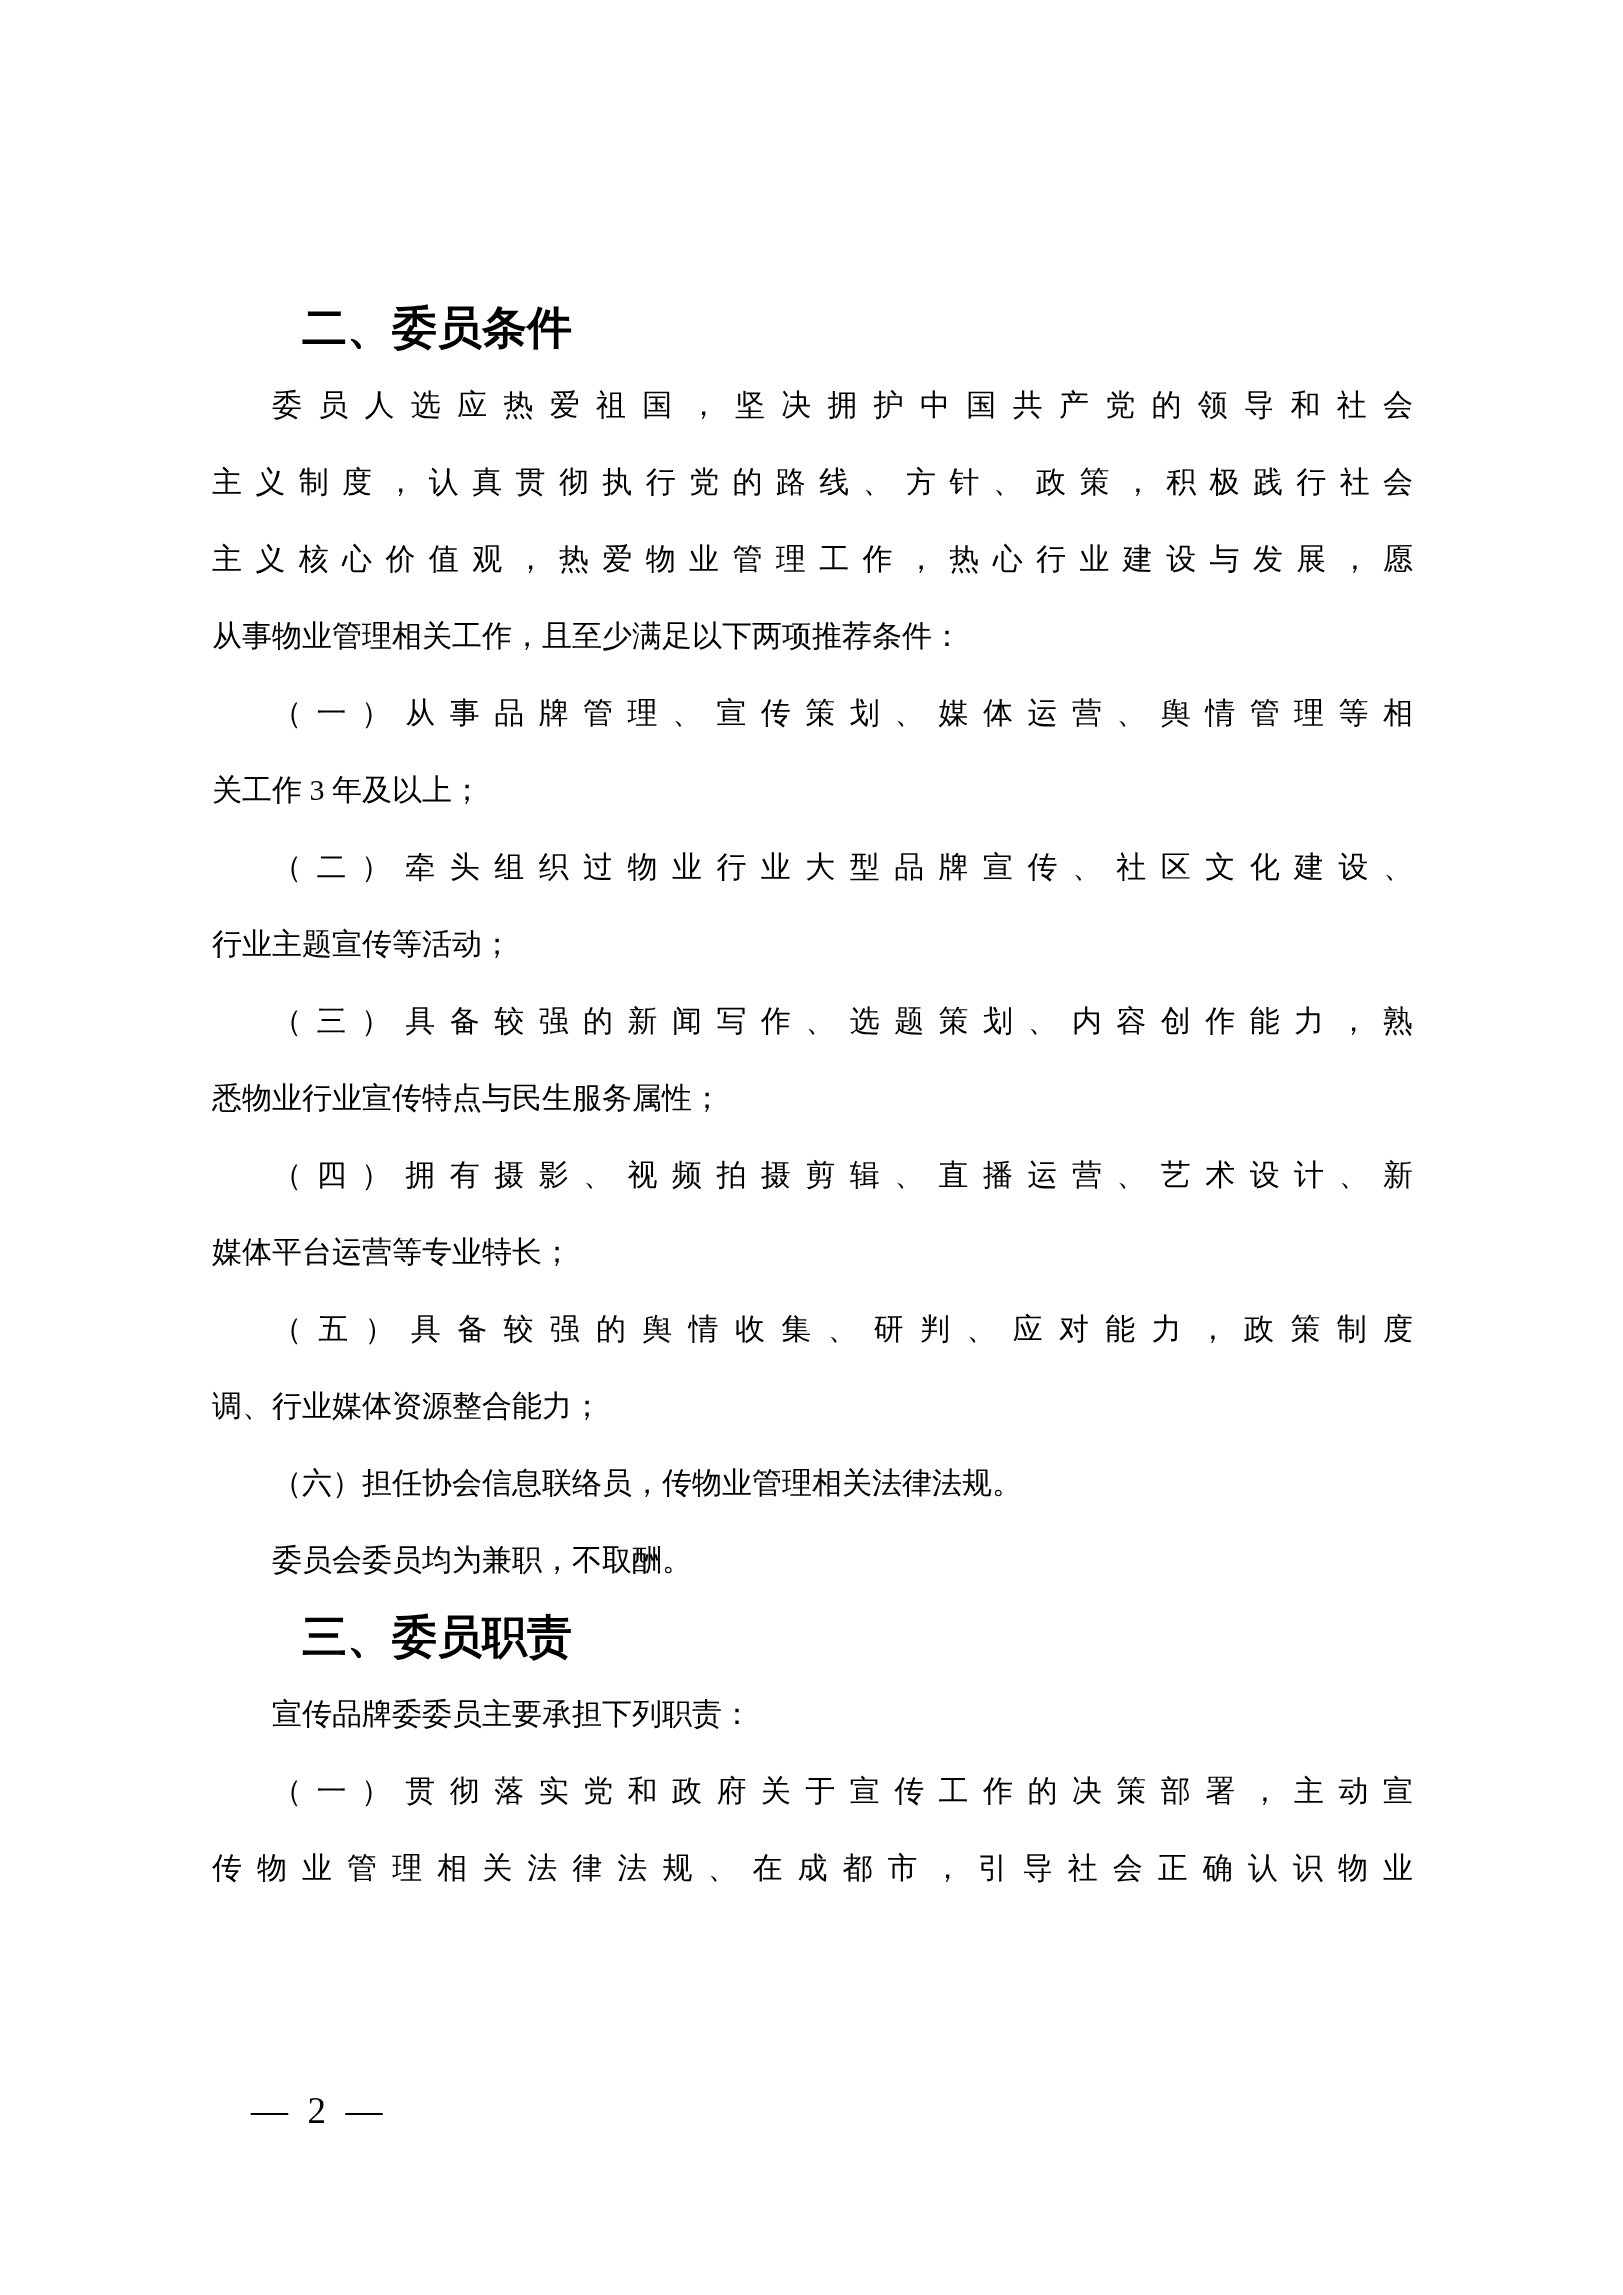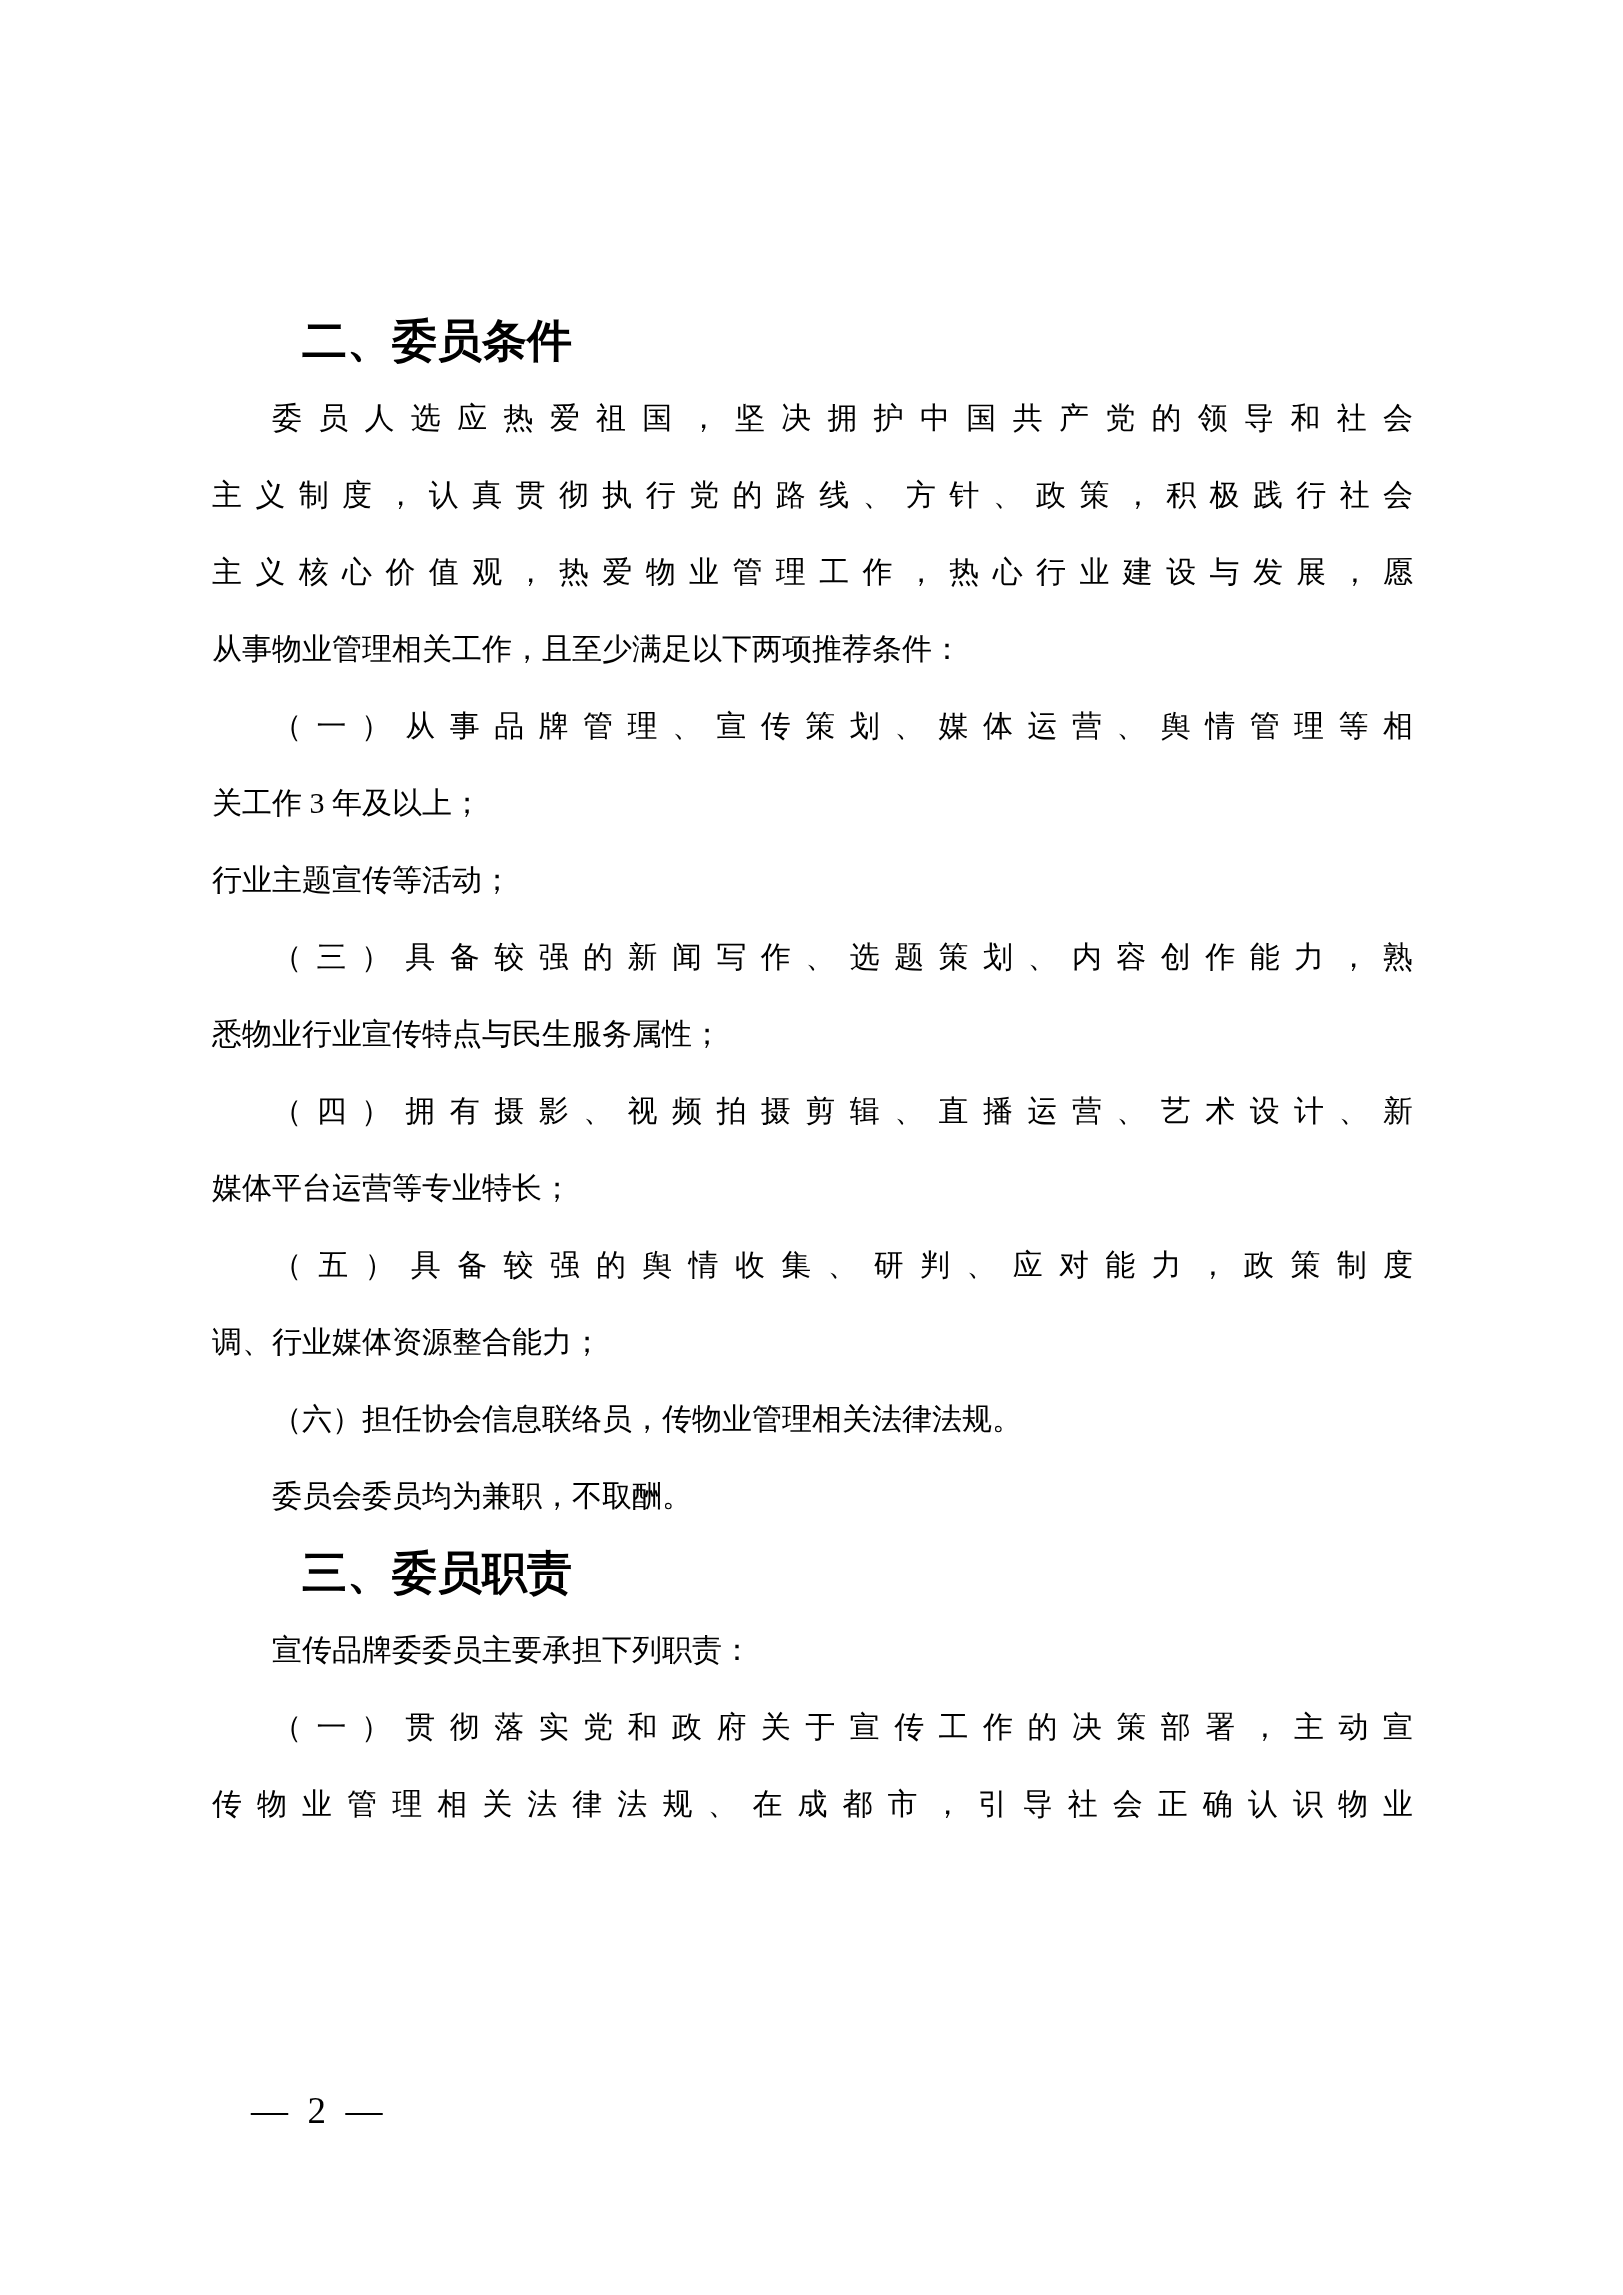--- a/index.html
+++ b/index.html
@@ -12,21 +12,21 @@
     width: 1623px;
     height: 2295px;
     background: #ffffff;
     color: #000000;
     font-family: "Liberation Serif", "DejaVu Serif", serif;
     overflow: hidden;
   }
   .text-block {
     position: absolute;
     left: 212px;
-    top: 302px;
+    top: 289px;
     width: 1201px;
   }
   .line {
     font-size: 30px;
     line-height: 77px;
     height: 77px;
     white-space: pre-wrap;
     text-align: left;
   }
   .line.indent {
@@ -56,20 +56,21 @@
 
 <div class="page">
   <div class="text-block">
     <div class="line heading indent">二、委员条件</div>
     <div class="line indent justify">委员人选应热爱祖国，坚决拥护中国共产党的领导和社会</div>
     <div class="line justify">主义制度，认真贯彻执行党的路线、方针、政策，积极践行社会</div>
     <div class="line justify">主义核心价值观，热爱物业管理工作，热心行业建设与发展，愿</div>
     <div class="line">从事物业管理相关工作，且至少满足以下两项推荐条件：</div>
     <div class="line indent justify">（一）从事品牌管理、宣传策划、媒体运营、舆情管理等相</div>
     <div class="line">关工作 3 年及以上；</div>
+    <div class="line indent justify">（二）牵头组织过物业行业大型品牌宣传、社区文化建设、</div>
     <div class="line">行业主题宣传等活动；</div>
     <div class="line indent justify">（三）具备较强的新闻写作、选题策划、内容创作能力，熟</div>
     <div class="line">悉物业行业宣传特点与民生服务属性；</div>
     <div class="line indent justify">（四）拥有摄影、视频拍摄剪辑、直播运营、艺术设计、新</div>
     <div class="line">媒体平台运营等专业特长；</div>
     <div class="line indent justify">（五）具备较强的舆情收集、研判、应对能力，政策制度</div>
     <div class="line">调、行业媒体资源整合能力；</div>
     <div class="line indent">（六）担任协会信息联络员，传物业管理相关法律法规。</div>
     <div class="line indent">委员会委员均为兼职，不取酬。</div>
     <div class="line heading indent">三、委员职责</div>

